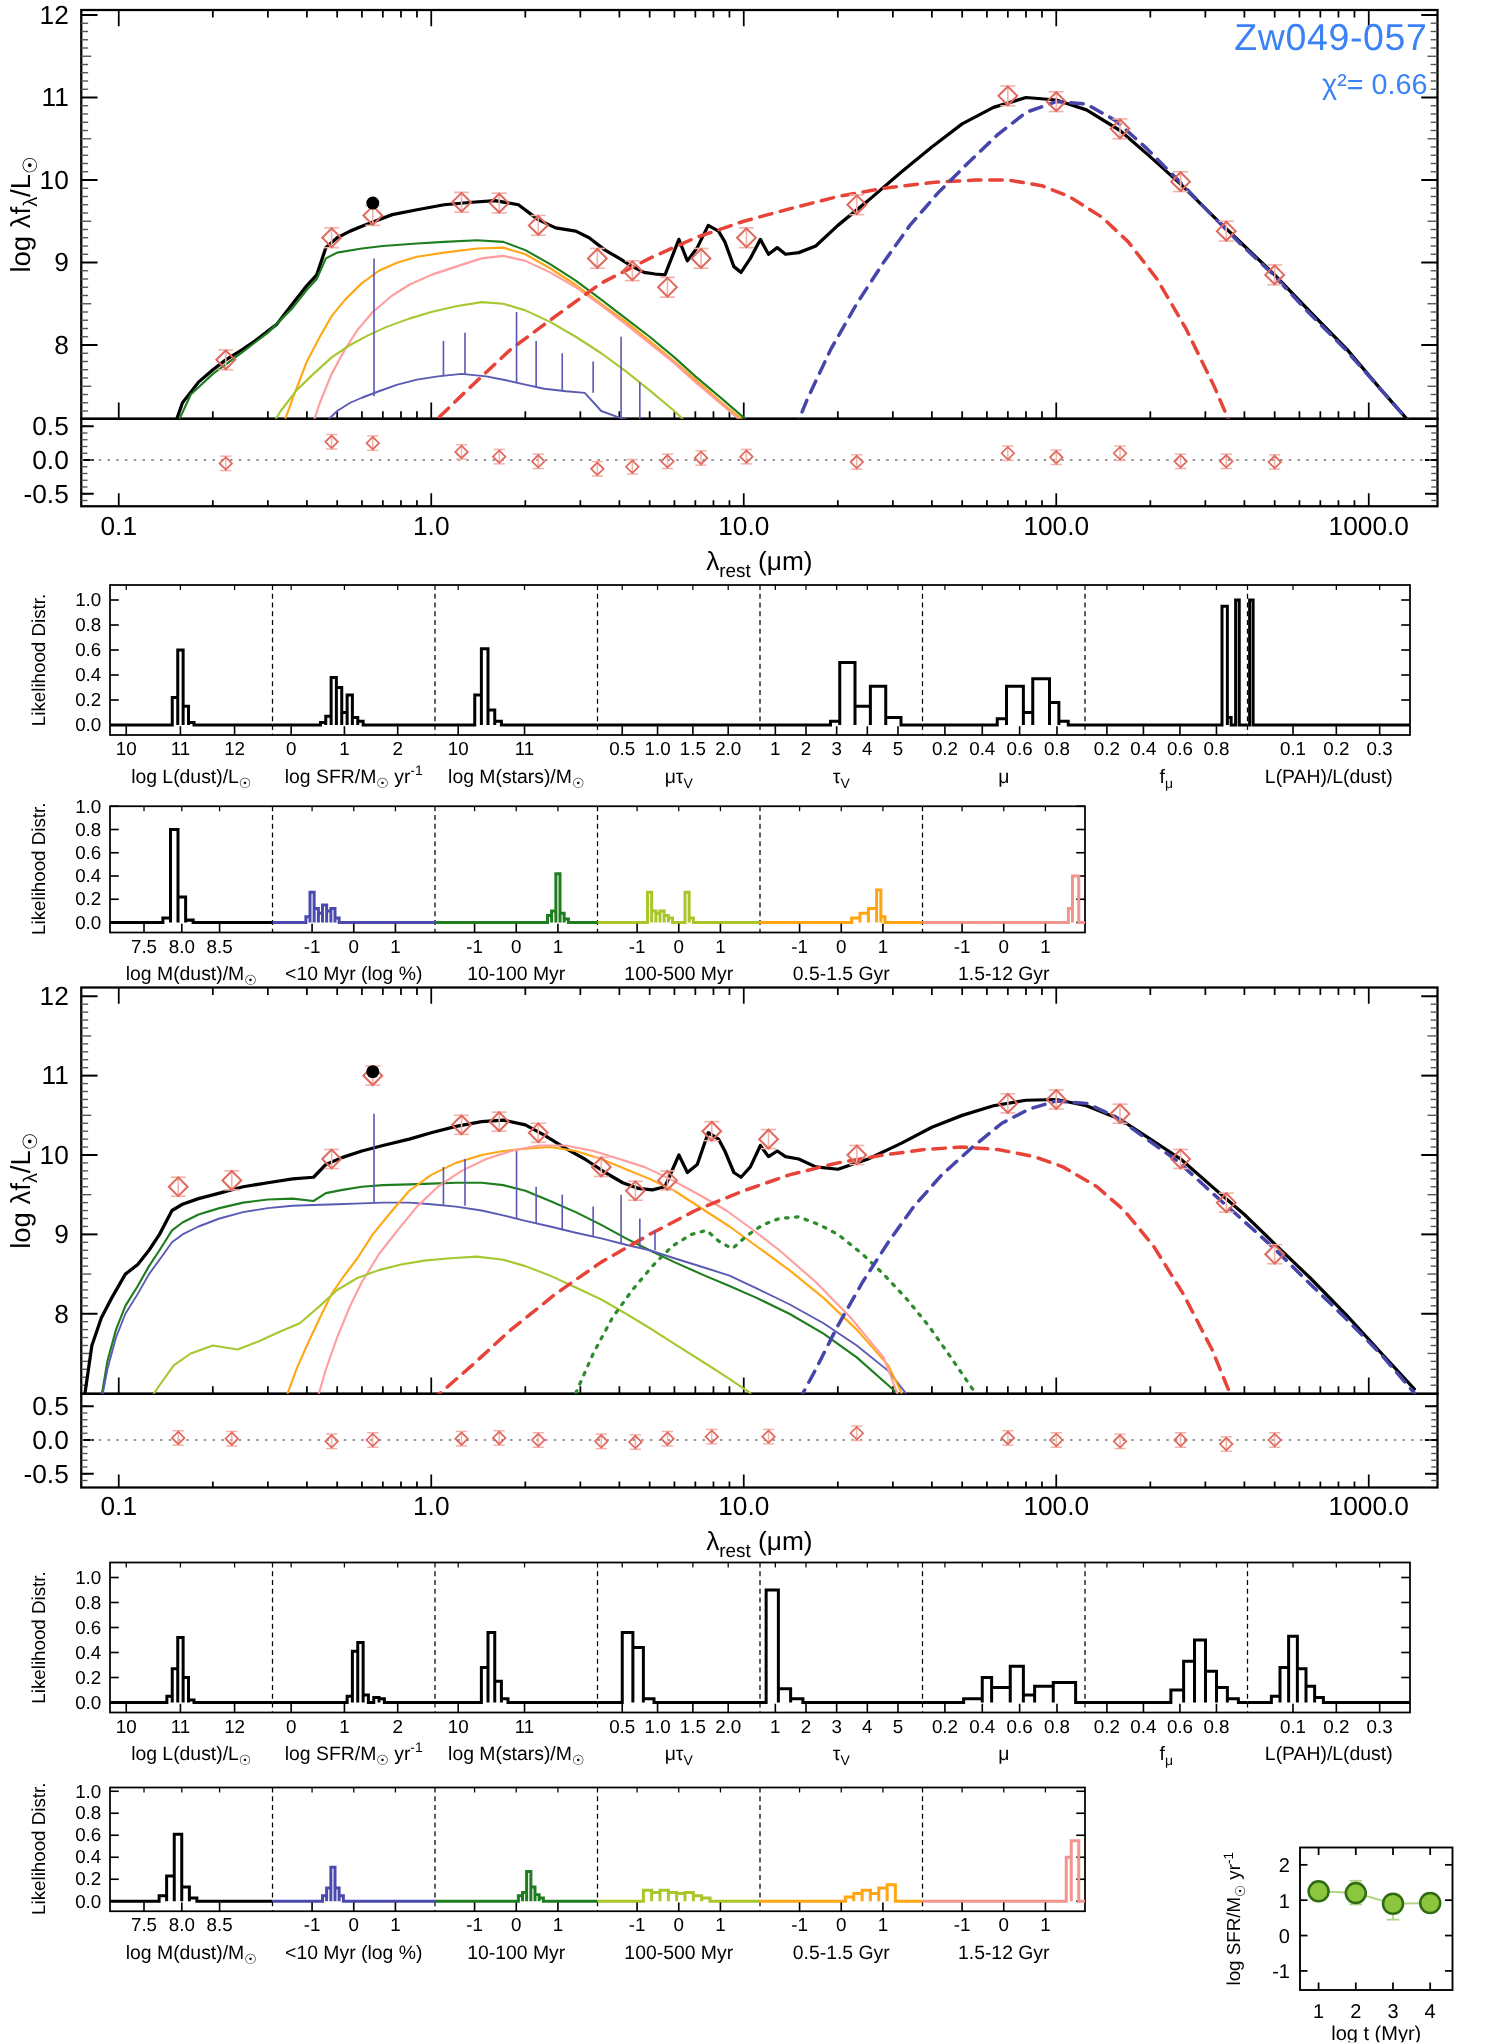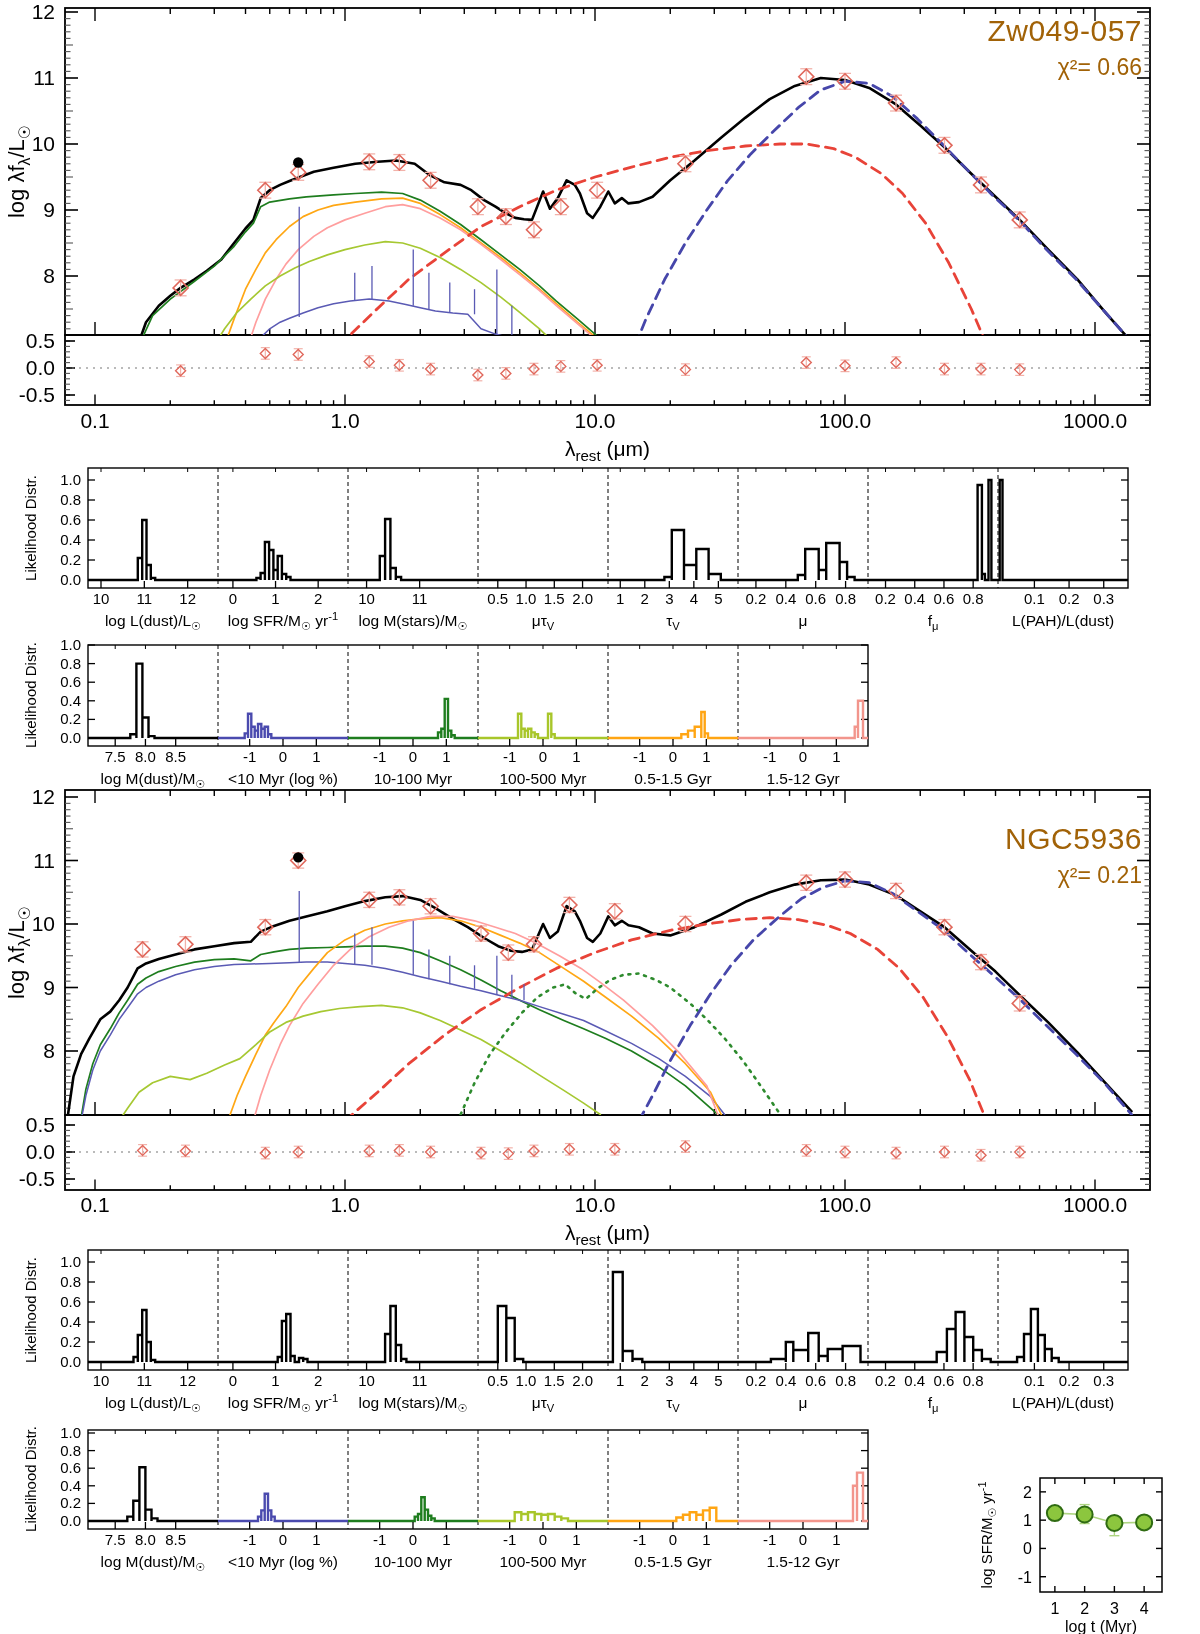--- a/index.html
+++ b/index.html
@@ -1,19 +1,19 @@
 <!DOCTYPE html>
 <html><head>
 <meta charset="utf-8">
 <style>
   html,body{margin:0;padding:0;background:#ffffff;}
   .page{position:relative;width:1200px;height:1634px;background:#ffffff;overflow:hidden;
         font-family:"Liberation Sans","DejaVu Sans",sans-serif;color:#111;}
   svg{position:absolute;left:0;top:0;}
-  .gtitle{position:absolute;right:58px;text-align:right;color:#a16207;line-height:1.1;}
+  .gtitle{position:absolute;right:58px;text-align:right;color:#3b82f6;line-height:1.1;}
   .gtitle .name{font-size:30px;letter-spacing:0.5px;}
   .gtitle .chi{font-size:23px;margin-top:8px;}
 </style>
 </head>
 <body>
 
 <div class="page">
   <svg id="fig" width="1200" height="1634" viewBox="0 0 1200 1634">
       <g>
         <clipPath id="clip-sed-zw049">
@@ -1436,17 +1436,13 @@
         <circle cx="1084.6341463414635" cy="1514.4913151364765" r="8" fill="#8cc63e" stroke="#2f6b12" stroke-width="2"></circle>
         <circle cx="1114.3902439024391" cy="1522.9776674937966" r="8" fill="#8cc63e" stroke="#2f6b12" stroke-width="2"></circle>
         <circle cx="1144.1463414634147" cy="1522.4119106699752" r="8" fill="#8cc63e" stroke="#2f6b12" stroke-width="2"></circle>
       </g>
     </svg>
 
   <div class="gtitle" id="t1" style="top:14px;">
     <div class="name">Zw049-057</div>
     <div class="chi">χ²= 0.66</div>
   </div>
-  <div class="gtitle" id="t2" style="top:822px;">
-    <div class="name">NGC5936</div>
-    <div class="chi">χ²= 0.21</div>
-  </div>
 </div>
 
 </body></html>

